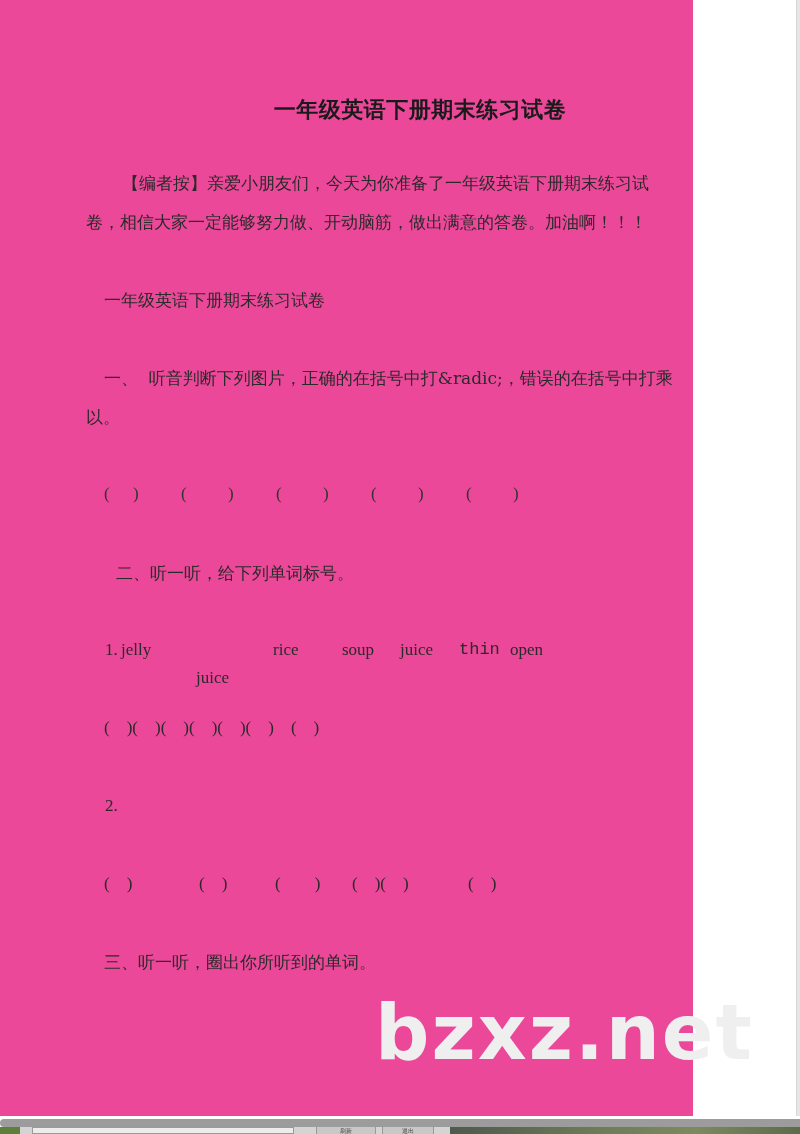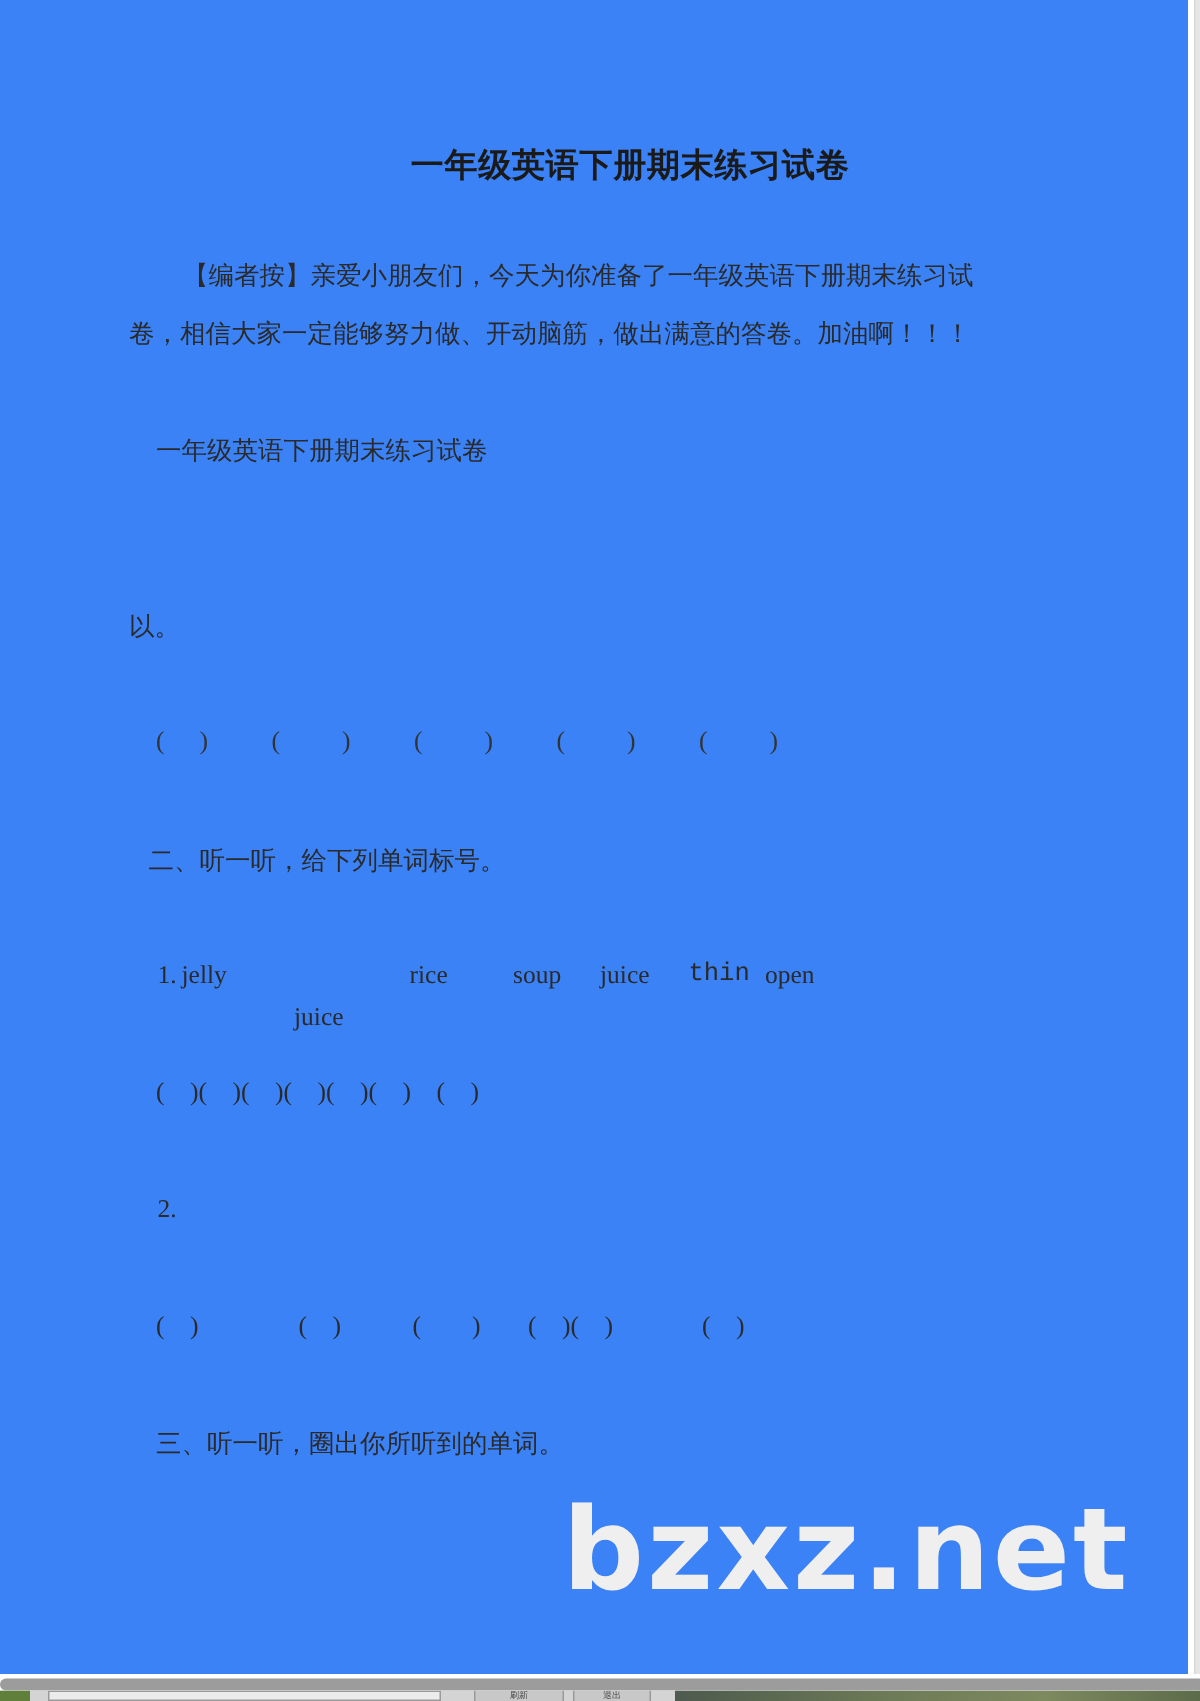--- a/index.html
+++ b/index.html
@@ -11,23 +11,23 @@
       background: #ffffff;
     }
     body {
       position: relative;
       font-family: "DejaVu Serif", "Liberation Serif", serif;
       color: #222222;
     }
     .page {
       position: absolute;
       left: 0; top: 0;
-      width: 792px;
+      width: 693px;
       height: 1116px;
-      background: #3b82f6;
+      background: #ec4899;
     }
     .right-edge {
       position: absolute;
       left: 796px; top: 0;
       width: 4px;
       height: 1116px;
       background: #e6e6e6;
       border-left: 1px solid #d8d8d8;
       box-sizing: border-box;
     }
@@ -109,36 +109,37 @@
 
 <div class="page">
 
   <div class="title">一年级英语下册期末练习试卷</div>
 
   <div class="line" style="left:86px; top:211px;">卷，相信大家一定能够努力做、开动脑筋，做出满意的答卷。加油啊！！！</div>
   <div class="line" style="left:122px; top:172px;">【编者按】亲爱小朋友们，今天为你准备了一年级英语下册期末练习试</div>
 
   <div class="line" style="left:104px; top:289px;">一年级英语下册期末练习试卷</div>
 
+  <div class="line" style="left:104px; top:367px;">一、  听音判断下列图片，正确的在括号中打&amp;radic;，错误的在括号中打乘</div>
   <div class="line" style="left:86px; top:406px;">以。</div>
 
   <div>
     <span class="paren" style="left:104px; top:484px;">(</span>
     <span class="paren" style="left:133px; top:484px;">)</span>
     <span class="paren" style="left:181px; top:484px;">(</span>
     <span class="paren" style="left:228px; top:484px;">)</span>
     <span class="paren" style="left:276px; top:484px;">(</span>
     <span class="paren" style="left:323px; top:484px;">)</span>
     <span class="paren" style="left:371px; top:484px;">(</span>
     <span class="paren" style="left:418px; top:484px;">)</span>
     <span class="paren" style="left:466px; top:484px;">(</span>
     <span class="paren" style="left:513px; top:484px;">)</span>
   </div>
 
-  <div class="line" style="left:99px; top:562px;">二、听一听，给下列单词标号。</div>
+  <div class="line" style="left:116px; top:562px;">二、听一听，给下列单词标号。</div>
 
   <div>
     <span class="word" style="left:105px; top:640px;">1.</span>
     <span class="word" style="left:121px; top:640px;">jelly</span>
     <span class="word" style="left:196px; top:640px;margin-top:28px;">juice</span>
     <span class="word" style="left:273px; top:640px;text-align:center;">rice</span>
     <span class="word" style="left:342px; top:640px;">soup</span>
     <span class="word" style="left:400px; top:640px;">juice</span>
     <span class="word" style="left:459px; top:640px;font-family:Liberation Mono, monospace;">thin</span>
     <span class="word" style="left:510px; top:640px;">open</span>

